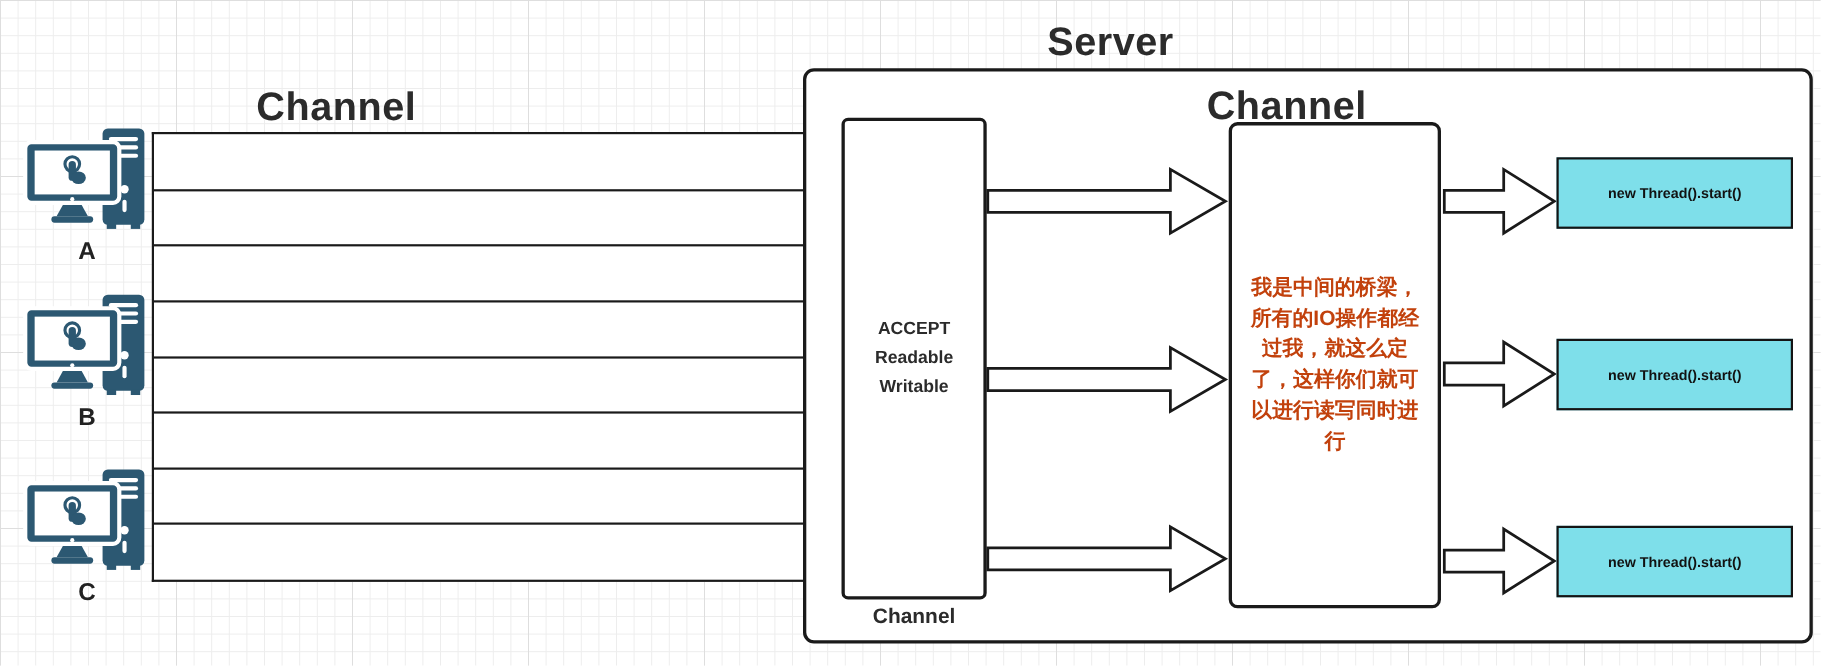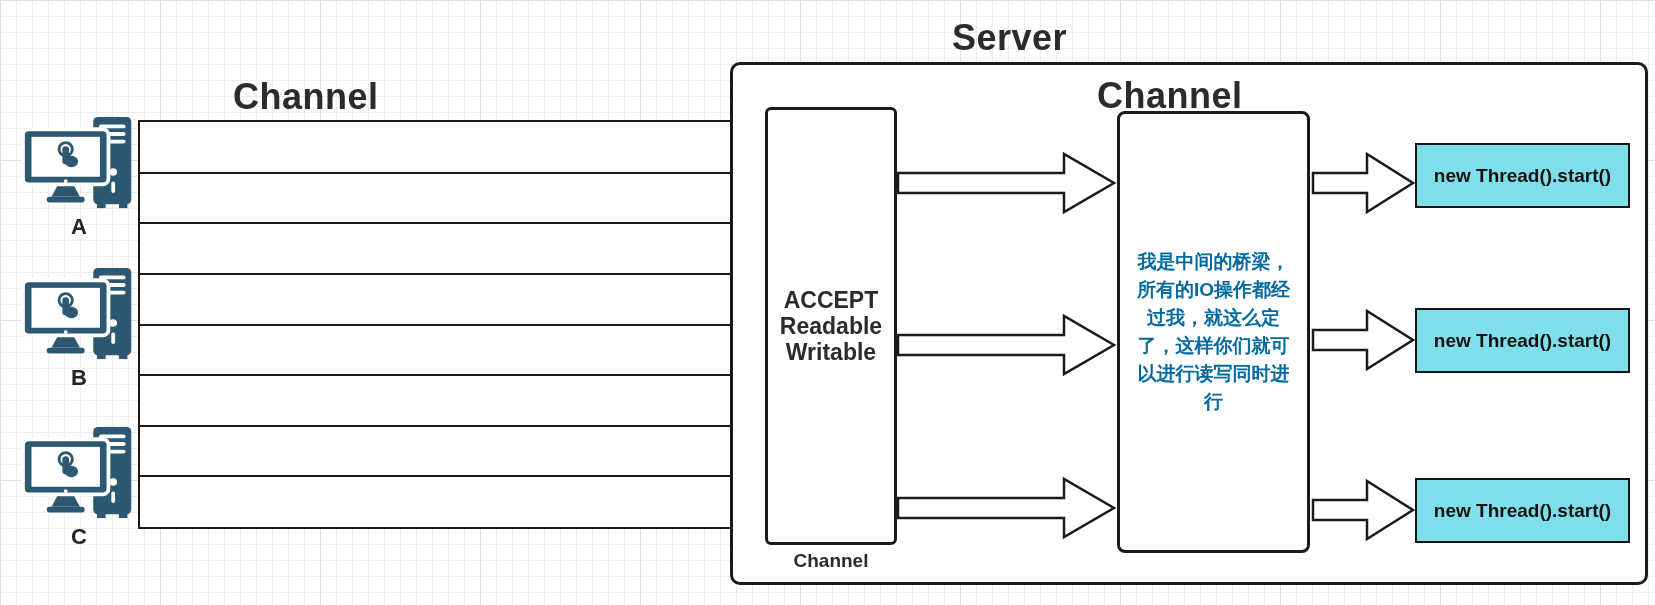--- a/index.html
+++ b/index.html
@@ -37,39 +37,39 @@
     background:#ffffff;box-sizing:border-box;
     border:3px solid #1a1a1a;border-radius:10px;
   }
   .inner-box{
     background:#ffffff;box-sizing:border-box;
     border:3px solid #1a1a1a;
     display:flex;align-items:center;justify-content:center;
   }
   .selector-box{left:765px;top:107px;width:132px;height:438px;border-radius:6px;}
   .selector-text{
-    font-weight:bold;font-size:23px;line-height:26px;color:#2b2b2b;
+    font-weight:bold;font-size:16px;line-height:26px;color:#2b2b2b;
     text-align:center;white-space:pre-line;
   }
   .buffer-box{left:1117px;top:111px;width:193px;height:442px;border-radius:8px;}
   .buffer-text{
-    font-weight:bold;font-size:19px;line-height:28px;color:#0369a1;
+    font-weight:bold;font-size:19px;line-height:28px;color:#c2410c;
     text-align:center;white-space:pre-line;
     font-family:"Liberation Sans", sans-serif;
   }
   .thread-label{
     left:758px;top:550px;width:146px;text-align:center;
     font-weight:bold;font-size:19px;color:#2b2b2b;
   }
   
   .thread-box{
     left:1415px;width:215px;height:65px;
     background:#7edfea;box-sizing:border-box;border:2.5px solid #141414;
     display:flex;align-items:center;justify-content:center;
-    font-weight:bold;font-size:19px;color:#111;
+    font-weight:bold;font-size:13px;color:#111;
   }
   
   .client-icon{width:122px;height:95px;color:#2c5872;}
   .client-label{
     width:122px;text-align:center;font-weight:bold;font-size:22px;color:#222;
   }
   .arrow-svg{overflow:visible;}
 </style>
 </head>
 <body>

